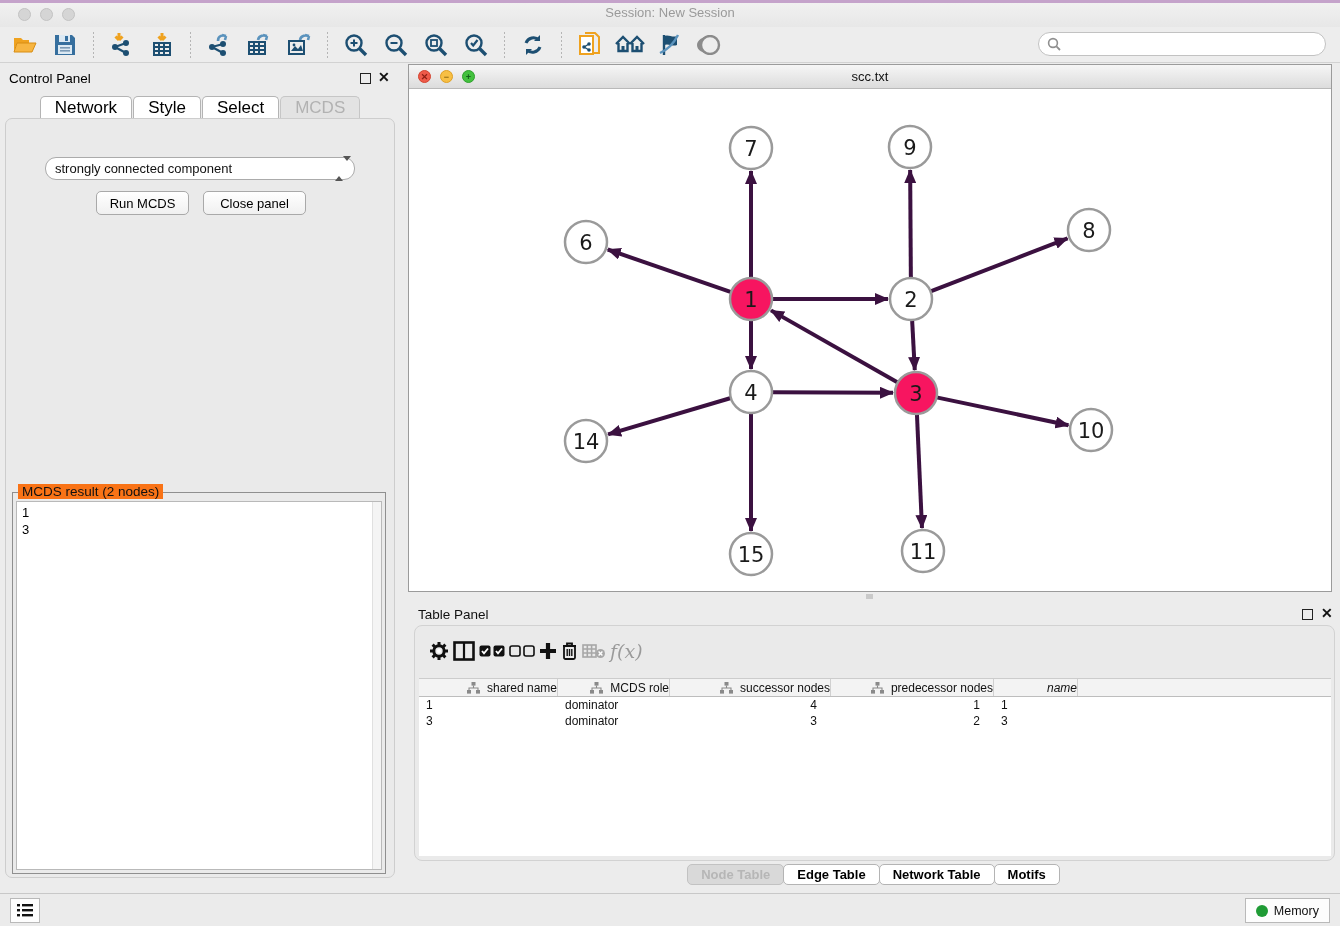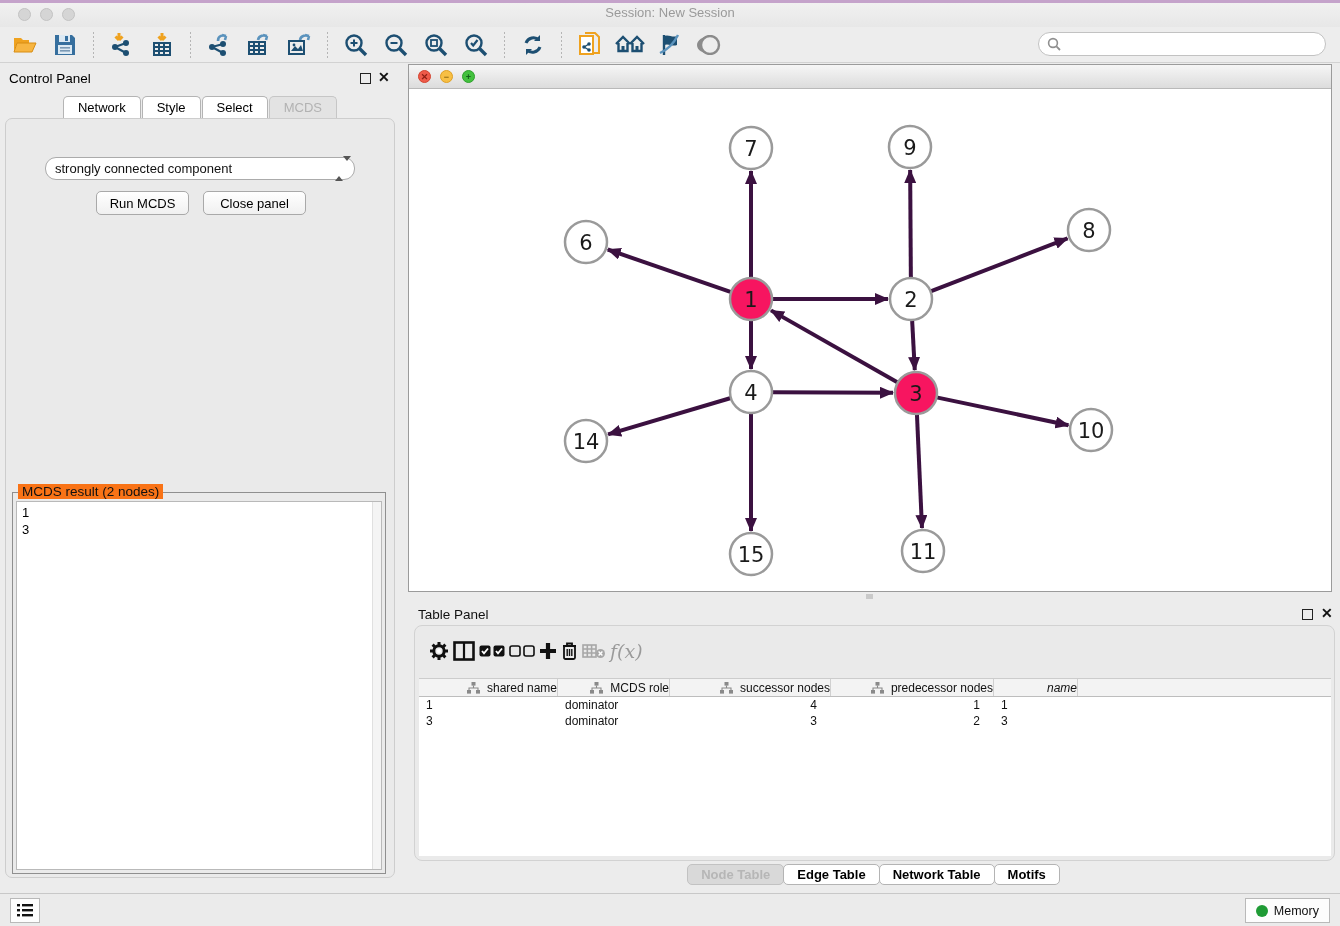--- a/index.html
+++ b/index.html
@@ -24,21 +24,21 @@
   #search-wrap { position:absolute; right:14px; top:5px; width:288px; height:24px;
     background:#fff; border:1px solid #c2c2c2; border-radius:12px; display:flex; align-items:center; padding-left:8px; }
   #search-input { border:none; outline:none; flex:1; font-size:12px; background:transparent; margin-left:5px; }
 
   
   #control-panel { position:absolute; left:0; top:63px; width:401px; height:830px; background:#ececec; }
   #cp-title { position:absolute; left:9px; top:8px; font-size:13.5px; color:#000; }
   .mini-float { position:absolute; width:11px; height:11px; border:1.5px solid #222; background:transparent; }
   .mini-close { position:absolute; font-size:14px; font-weight:bold; color:#111; line-height:11px; }
   #cp-tabs { position:absolute; left:0; top:33px; width:100%; display:flex; justify-content:center; }
-  .tab { height:22px; padding:0 14px; font-size:13px; background:#fff; border:1px solid #b4b4b4;
+  .tab { height:22px; padding:0 14px; font-size:17px; background:#fff; border:1px solid #b4b4b4;
     border-bottom:none; border-radius:5px 5px 0 0; display:flex; align-items:center; margin-right:1px; color:#000; }
   .tab.inactive-sel { background:#e3e3e3; color:#b2b2b2; border-color:#c6c6c6; }
   #cp-box { position:absolute; left:5px; top:55px; width:390px; height:760px;
     background:#eaeaea; border:1px solid #cdcdcd; border-radius:7px; }
   #opt-label { position:absolute; left:0; top:74px; width:100%; text-align:center; font-size:13.5px; }
   #opt-select { position:absolute; left:45px; top:94px; width:310px; height:23px; background:#fff;
     border:1px solid #ababab; border-radius:11px; font-size:13px; display:flex; align-items:center; padding-left:9px; }
   #opt-stepper { position:absolute; right:7px; top:3px; width:12px; height:16px; }
   #opt-stepper .up { width:0; height:0; border-left:4px solid transparent; border-right:4px solid transparent;
     border-bottom:5px solid #555; margin:1px auto 2px; }
@@ -277,20 +277,21 @@
   </div>
 </div>
 
 <div class="vsplit"></div>
 
 <div id="net-window">
   <div id="net-titlebar">
     <span class="nt-light" style="left:9px;  background:#ee5a49; border:1px solid #d3432f; color:#8c1d12">✕</span>
     <span class="nt-light" style="left:31px; background:#f7bf44; border:1px solid #dfa024; color:#8f6a10">−</span>
     <span class="nt-light" style="left:53px; background:#43c13e; border:1px solid #2ea02c; color:#14611a">+</span>
+    <div id="net-title">scc.txt</div>
   </div>
   <svg id="graph-svg" width="922" height="502">
       <defs>
         <marker id="arrow" viewBox="0 0 14 12" refX="13" refY="6" markerWidth="14" markerHeight="12" orient="auto" markerUnits="userSpaceOnUse">
           <path d="M0,0 L14,6 L0,12 Z" fill="#3b1140"></path>
         </marker>
       </defs>
       <line x1="342" y1="189" x2="342" y2="82" stroke="#3b1140" stroke-width="4" marker-end="url(#arrow)"></line>
       <line x1="322.15100568517136" y1="203.143074691241" x2="198.73937472576472" y2="160.5099658143551" stroke="#3b1140" stroke-width="4" marker-end="url(#arrow)"></line>
       <line x1="363" y1="210" x2="479" y2="210" stroke="#3b1140" stroke-width="4" marker-end="url(#arrow)"></line>

